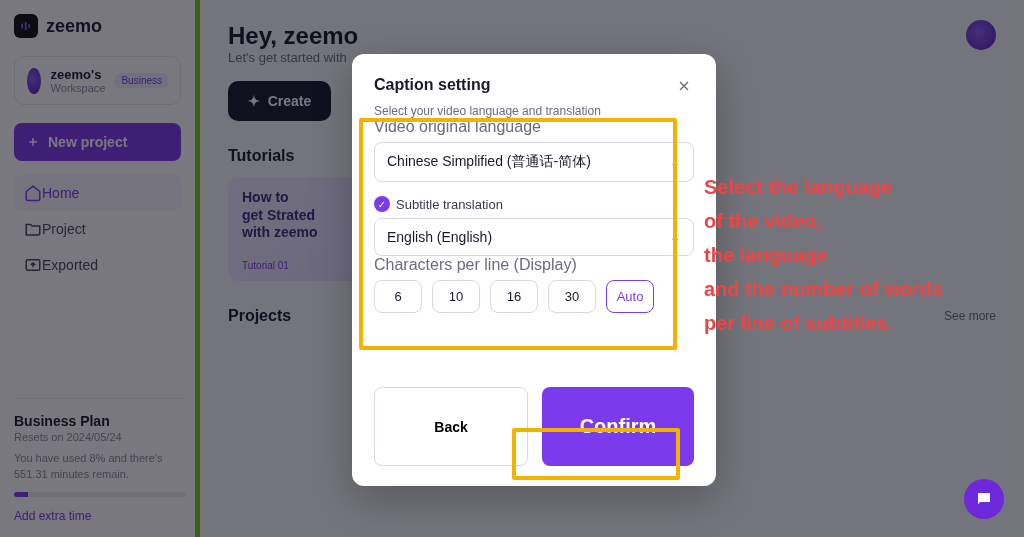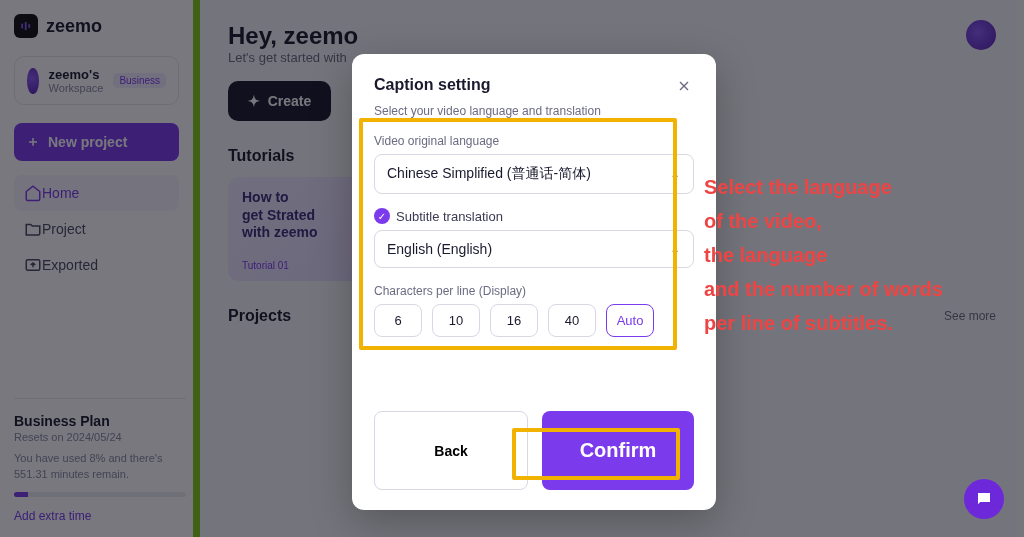--- a/index.html
+++ b/index.html
@@ -1,18 +1,18 @@
 <!DOCTYPE html>
 <html><head>
 <meta charset="utf-8">
 <style>
   * { box-sizing: border-box; margin: 0; padding: 0; }
   html, body { width: 1024px; height: 537px; overflow: hidden; font-family: -apple-system, BlinkMacSystemFont, 'Segoe UI', Arial, sans-serif; background: #f7f8fa; color: #1a1a2e; }
   .app { position: relative; width: 1024px; height: 537px; }
-  .sidebar { position: absolute; left: 0; top: 0; width: 200px; height: 537px; background: #fff; border-right: 7px solid #84cc16; padding: 14px 14px; }
+  .sidebar { position: absolute; left: 0; top: 0; width: 200px; height: 537px; background: #fff; border-right: 5px solid #84cc16; padding: 14px 14px; }
   .brand { display: flex; align-items: center; gap: 8px; margin-bottom: 18px; }
   .brand .logo { width: 24px; height: 24px; border-radius: 6px; background: #111; display: flex; align-items: center; justify-content: center; color:#fff; font-size:10px; }
   .brand .logo svg { width: 14px; height: 14px; }
   .brand-name { font-weight: 700; font-size: 18px; }
   .ws-card { border: 1px solid #e7e7ef; border-radius: 10px; padding: 10px 12px; display: flex; align-items: center; gap: 10px; margin-bottom: 18px; }
   .ws-avatar { width: 26px; height: 26px; border-radius: 50%; background: radial-gradient(circle at 40% 40%, #8b5cf6, #5b21b6); }
   .ws-text { flex: 1; }
   .ws-name { font-size: 13px; font-weight: 600; }
   .ws-sub { font-size: 11px; color: #8a8aa3; }
   .ws-badge { font-size: 10px; color: #7c3aed; background: #f1edff; border-radius: 5px; padding: 2px 6px; }
@@ -43,21 +43,21 @@
 
   .top-badge { position:absolute; right: 28px; top: 20px; width: 30px; height:30px; border-radius:50%; background: radial-gradient(circle at 40% 40%, #8b5cf6, #5b21b6); }
 
   .dim-overlay { position:absolute; inset:0; background: rgba(10,10,20,0.55); }
 
   .modal { position:absolute; left: 352px; top: 54px; width: 364px; background:#fff; border-radius: 12px; box-shadow: 0 12px 40px rgba(0,0,0,0.25); padding: 22px 22px 20px; }
   .modal-head { display:flex; justify-content:space-between; align-items:flex-start; }
   .modal-title { font-size: 16px; font-weight: 700; }
   .modal-sub { font-size: 12px; color:#6b6b83; margin-top:10px; }
   .close-x { width: 20px; height:20px; display:flex; align-items:center; justify-content:center; color:#6b6b83; cursor:pointer; }
-  .field-label { font-size: 12px; color:#6b6b83; margin-top: 16px; margin-bottom: 6px; }
+  .field-label { font-size: 16px; color:#6b6b83; margin-bottom: 6px; }
   .sel { width:100%; border:1px solid #d8d8e4; border-radius:8px; padding: 10px 12px; font-size:14px; display:flex; justify-content:space-between; align-items:center; cursor:pointer; }
   .chev { color:#9a9ab3; }
   .chk-row { display:flex; align-items:center; gap:6px; margin-top:14px; margin-bottom:6px; }
   .chk { width:16px; height:16px; border-radius:50%; background:#7c3aed; display:inline-flex; align-items:center; justify-content:center; color:#fff; font-size:10px; }
   .chk-label { font-size:13px; color:#3a3a52; }
   .chips { display:flex; flex-wrap:wrap; gap:10px; margin-top:4px; }
   .chip { border:1px solid #d8d8e4; border-radius:8px; padding: 8px 0; min-width: 48px; text-align:center; font-size:13px; cursor:pointer; }
   .chip.selected { border-color:#7c3aed; color:#7c3aed; }
   .chip.custom { padding: 8px 14px; }
   .modal-actions { display:flex; gap:14px; margin-top: 74px; }
@@ -193,21 +193,21 @@
     <div class="sel">
       <span>English (English)</span>
       <span class="chev">⌄</span>
     </div>
 
     <div class="field-label">Characters per line (Display)</div>
     <div class="chips" id="chips">
         <div class="chip">6</div>
         <div class="chip">10</div>
         <div class="chip">16</div>
-        <div class="chip">40</div>
+        <div class="chip">30</div>
         <div class="chip selected">Auto</div>
       </div>
 
     <div class="modal-actions">
       <button class="btn-back">Back</button>
       <button class="btn-confirm">Confirm</button>
     </div>
   </div>
 
   <div class="hl-a"></div>

